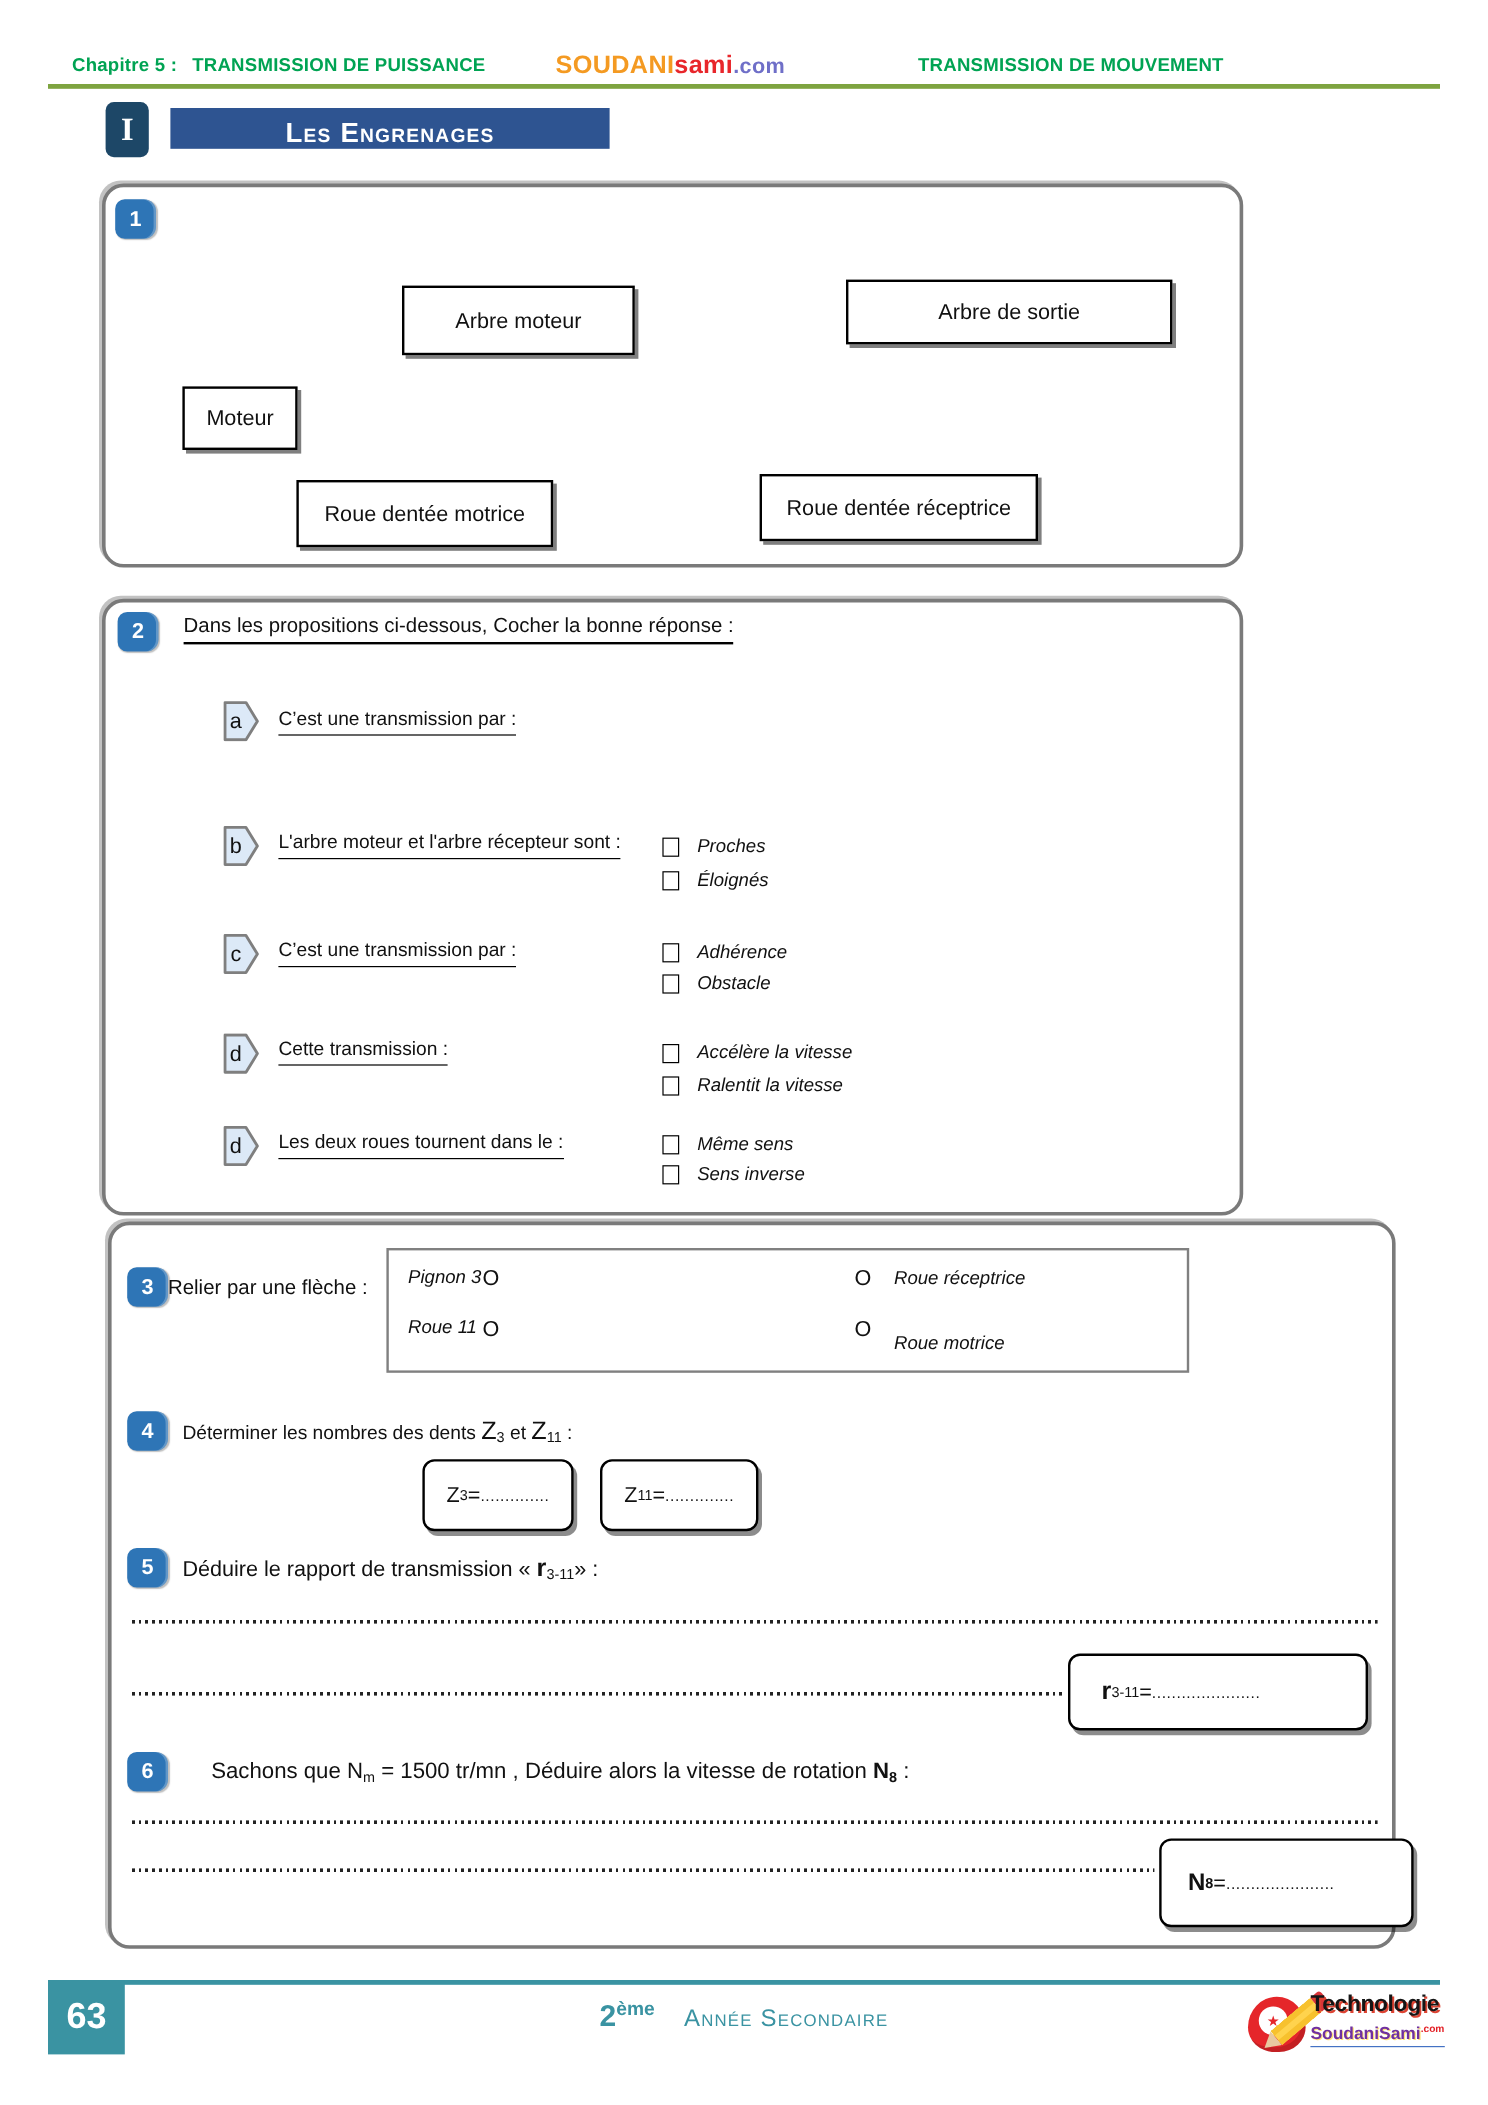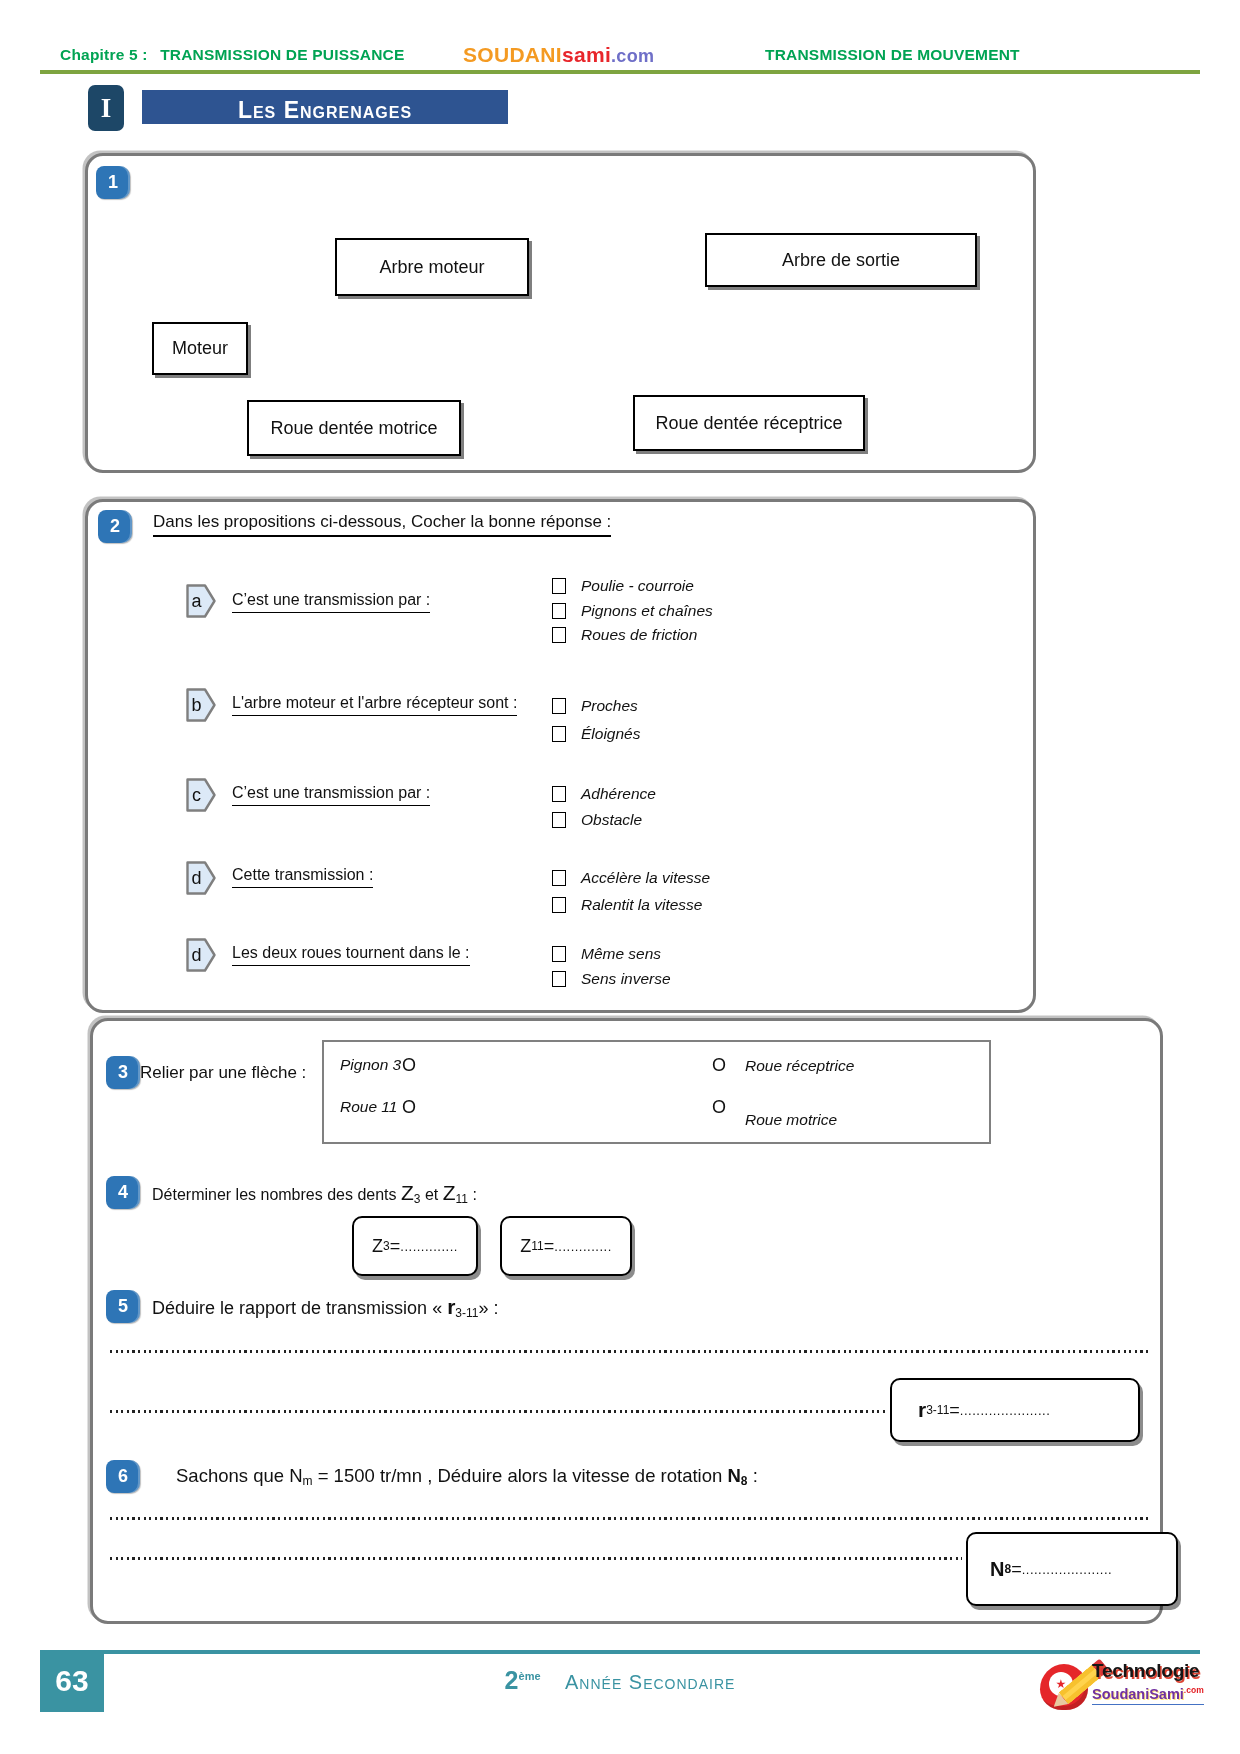--- a/index.html
+++ b/index.html
@@ -56,21 +56,21 @@
           display:flex;align-items:center;}
   .ansbox .dots{font-size:13px;letter-spacing:.5px;}
   .zsym{font-size:18px;}
   .dotline{height:3px;background:repeating-linear-gradient(to right,#222 0,#222 2.2px,transparent 2.2px,transparent 5.6px);}
   
   .fline{background:#3A93A2;height:4px;}
   .pagebox{background:#3A93A2;color:#fff;display:flex;align-items:center;justify-content:center;
            font-size:30px;font-weight:bold;}
   .fcenter{width:1240px;text-align:center;color:#3A93A2;}
   .fcenter .f2{font-weight:bold;font-size:25px;}
-  .fcenter .fsup{font-size:11px;font-weight:bold;vertical-align:9px;}
+  .fcenter .fsup{font-size:16px;font-weight:bold;vertical-align:9px;}
   .fcenter .fsc{font-variant:small-caps;font-size:20px;letter-spacing:1px;margin-left:20px;}
   
   .logo{width:180px;height:78px;}
   .heart{position:absolute;left:0;top:10px;width:48px;height:46px;background:#E5262A;
          border-radius:50% 50% 46% 46%/55% 55% 45% 45%;box-shadow:inset -3px -4px 0 rgba(0,0,0,.15);}
   .flagc{position:absolute;left:9px;top:8px;width:24px;height:24px;background:#fff;border-radius:50%;
          display:flex;align-items:center;justify-content:center;color:#E5262A;font-size:12px;}
   .pencil{position:absolute;left:6px;top:24px;width:66px;height:15px;display:flex;transform:rotate(140deg);}
   .pencil .eraser{width:10px;height:15px;background:#D93438;border-radius:3px 0 0 3px;}
   .pencil .bodyp{flex:1;background:#FFD34D;box-shadow:inset 0 5px 0 #f7c12e, inset 0 -5px 0 #f7c12e;}
@@ -111,34 +111,20 @@
   <div class="abs qbadge" style="left:98px;top:510px;">2</div>
   <div class="abs q2head" style="left:153px;top:512px;"><span>Dans les propositions ci-dessous, </span><span class="bold">Cocher la bonne réponse :</span></div>
 
   <div class="abs pent" style="left:186px;top:584px;">
     <svg width="30" height="34" viewBox="0 0 30 34">
       <path d="M1.5 1.5 H19 L28.5 17 L19 32.5 H1.5 Z" fill="#DCE9F7" stroke="#7F7F7F" stroke-width="2.4" stroke-linejoin="round"></path>
     </svg>
     <span class="pl">a</span>
   </div>
   <div class="abs prompt" style="left:232px;top:591px;">C’est une transmission par :</div>
-  <div class="abs opts" style="left:552px;top:574px;line-height:24.5px;">
-    <div class="optrow">
-        <span class="cbx"></span>
-        <span class="opttext">Poulie - courroie</span>
-      </div>
-    <div class="optrow">
-        <span class="cbx"></span>
-        <span class="opttext">Pignons et chaînes</span>
-      </div>
-    <div class="optrow">
-        <span class="cbx"></span>
-        <span class="opttext">Roues de friction</span>
-      </div>
-  </div>
 
   <div class="abs pent" style="left:186px;top:688px;">
     <svg width="30" height="34" viewBox="0 0 30 34">
       <path d="M1.5 1.5 H19 L28.5 17 L19 32.5 H1.5 Z" fill="#DCE9F7" stroke="#7F7F7F" stroke-width="2.4" stroke-linejoin="round"></path>
     </svg>
     <span class="pl">b</span>
   </div>
   <div class="abs prompt" style="left:232px;top:694px;">L'arbre moteur et l'arbre récepteur sont :</div>
   <div class="abs opts" style="left:552px;top:692px;line-height:28px;">
     <div class="optrow">

